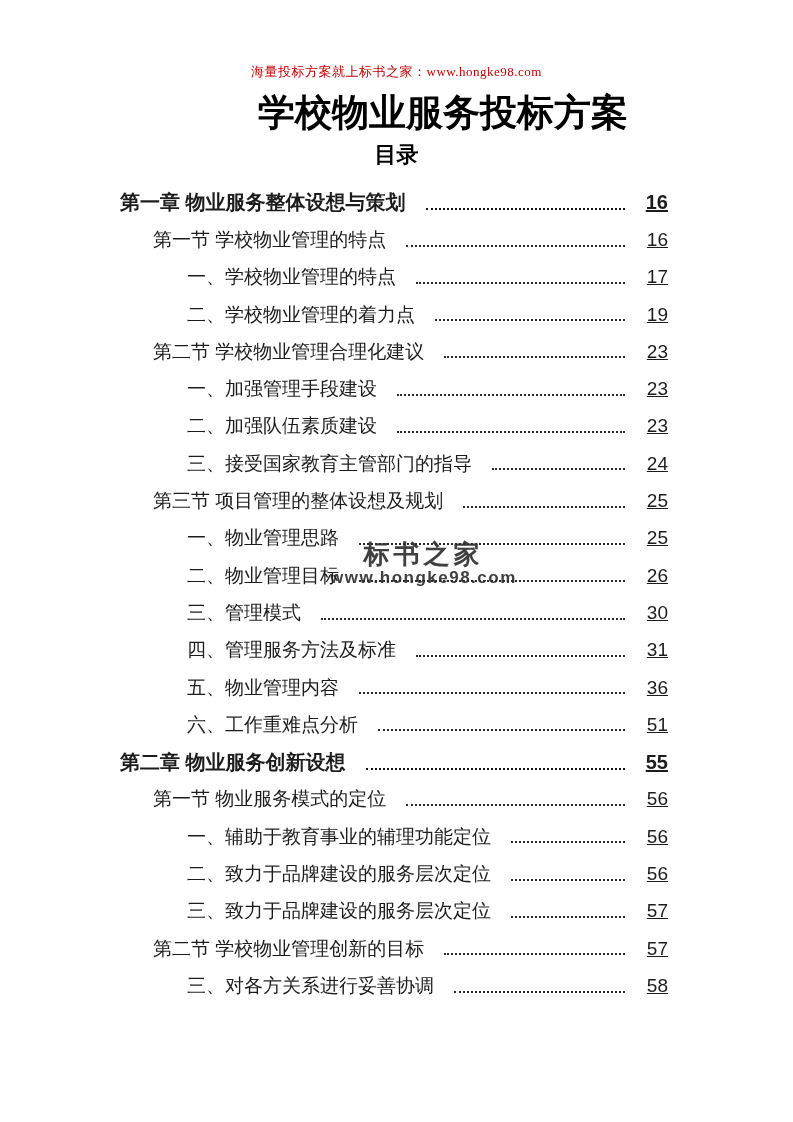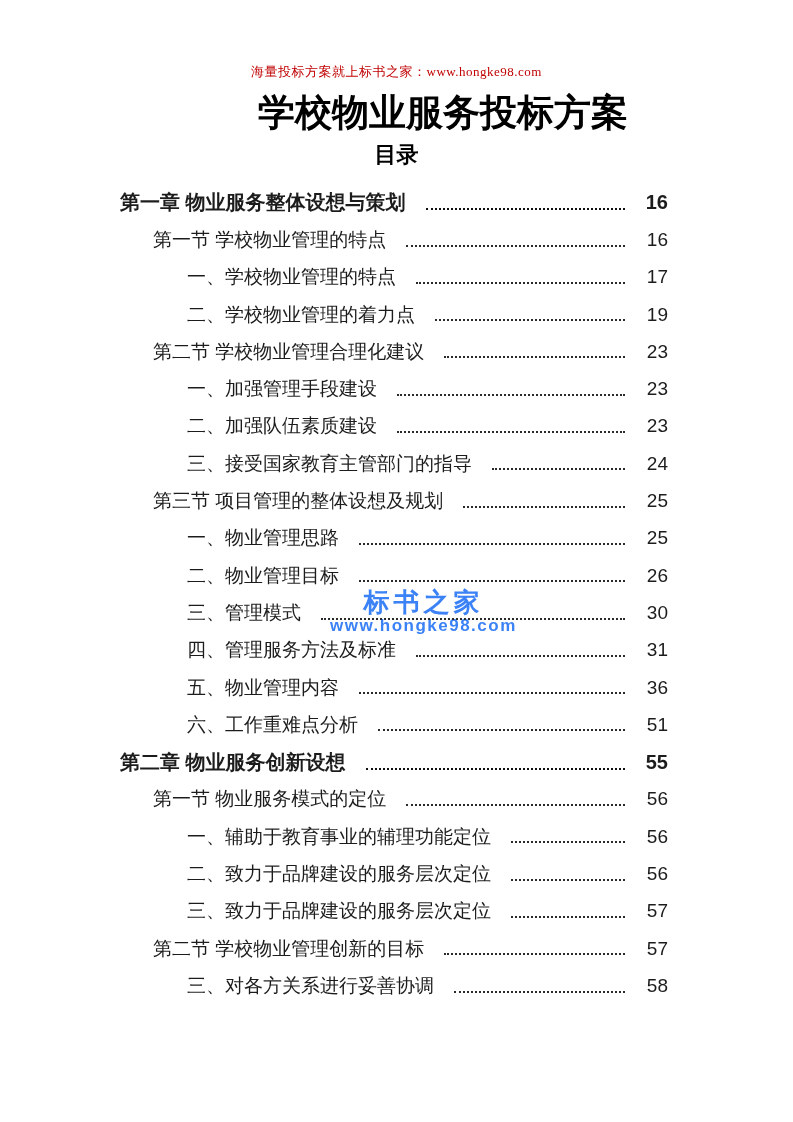--- a/index.html
+++ b/index.html
@@ -57,20 +57,21 @@
     flex: 1 1 auto;
     border-bottom: 2px dotted #2a2a2a;
     align-self: flex-end;
     margin: 0 3px 12px 4px;
     min-width: 12px;
   }
   .toc-row .pagenum {
     white-space: nowrap;
     min-width: 24px;
     text-align: right;
+    text-decoration: underline;
   }
   .toc-row.lvl0 { font-weight: bold; font-size: 20px; }
   .toc-row.lvl0 .leader { border-bottom: 2.6px dotted #111; margin-bottom: 11px; }
   .toc-row.lvl1 { padding-left: 33px; }
   .toc-row.lvl2 { padding-left: 67px; }
   .watermark {
     position: absolute;
     top: 541px; left: 330px;
     z-index: 0;
     text-align: center;
@@ -93,21 +94,21 @@
 </style>
 </head>
 <body>
 
 <div class="header-notice" style="color: rgb(192, 0, 0);">海量投标方案就上标书之家：www.hongke98.com</div>
 
 <div class="doc-title">学校物业服务投标方案</div>
 
 <div class="toc-title">目录</div>
 
-<div class="watermark" style="color: #3b82f6; margin-top: 48px;">
+<div class="watermark" style="color: #404040;">
   <div class="wm-name">标书之家</div>
   <div class="wm-url">www.hongke98.com</div>
 </div>
 
 <div class="toc">
     <div class="toc-row lvl0">
       <span class="label">第一章 物业服务整体设想与策划</span>
       <span class="leader"></span>
       <span class="pagenum">16</span>
     </div>

